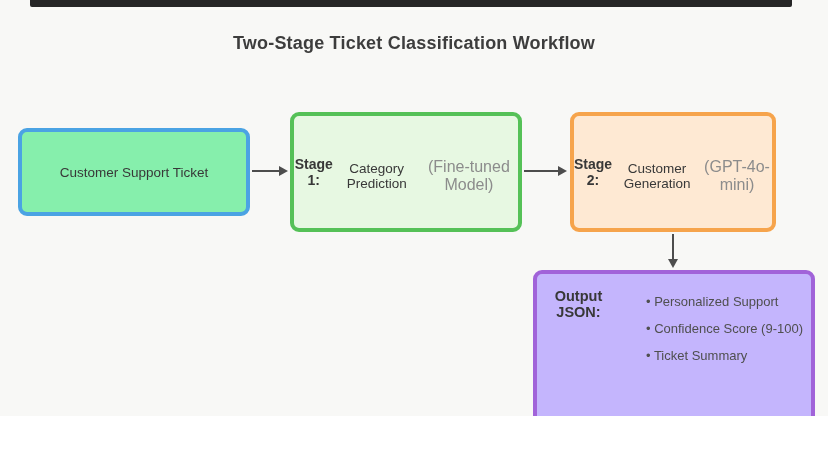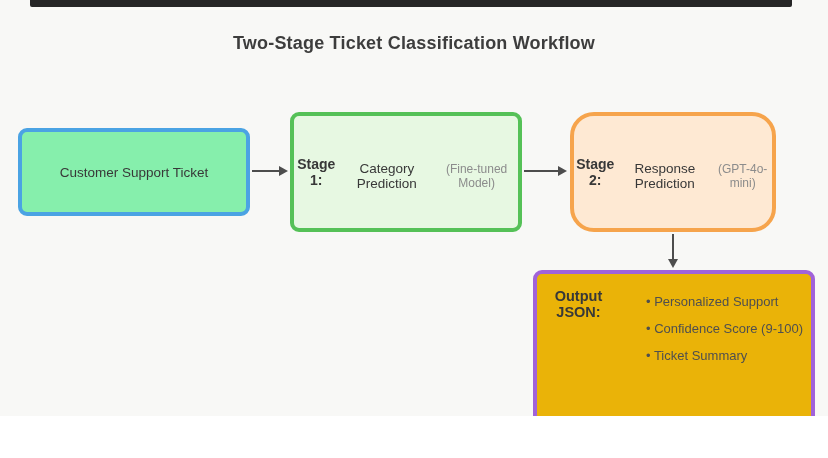--- a/index.html
+++ b/index.html
@@ -44,32 +44,32 @@
     border: 4px solid #ec4899;
     border-radius: 9px;
     display: flex;
     flex-direction: row;
     align-items: center;
     justify-content: center;
     background: #eee;
   }
   .node-ticket { left: 18px;  top: 128px; width: 232px; height: 88px; }
   .node-stage1 { left: 290px; top: 112px; width: 232px; height: 120px; }
-  .node-stage2 { left: 570px; top: 112px; width: 206px; height: 120px; border-radius: 24px; }
+  .node-stage2 { left: 570px; top: 112px; width: 206px; height: 120px; }
   .node-output {
     left: 533px; top: 270px; width: 282px; height: 167px;
     justify-content: flex-start;
     align-items: stretch;
     padding-top: 14px;
   }
 
   .node-heading  { font-size: 14px;  font-weight: 700; color: #383838; text-align: center; }
   .node-title    { font-size: 13.5px; color: #383838; margin-top: 8px; text-align: center; }
   .node-ticket .node-title { margin-top: 0; }
-  .node-subtitle { font-size: 12px; color: #8c8c8c; margin-top: 8px; text-align: center; }
+  .node-subtitle { font-size: 16px; color: #8c8c8c; margin-top: 8px; text-align: center; }
 
   .output-heading {
     font-size: 14.5px; font-weight: 700; color: #383838;
     text-align: center; margin-bottom: 9px;
   }
   .output-list { list-style: none; margin: 0; padding: 0 8px 0 26px; }
   .output-list li { font-size: 13px; color: #4f4f4f; line-height: 27px; white-space: nowrap; }
 
   .arrow-h {
     position: absolute;
@@ -122,27 +122,27 @@
   <div class="node node-stage1" style="background: rgb(231, 248, 226); border-color: rgb(85, 193, 87);">
     <div class="node-heading">Stage 1:</div>
     <div class="node-title">Category Prediction</div>
     <div class="node-subtitle">(Fine-tuned Model)</div>
   </div>
 
   <div class="arrow-h arrow-2"></div>
 
   <div class="node node-stage2" style="background: rgb(254, 233, 211); border-color: rgb(246, 164, 76);">
     <div class="node-heading">Stage 2:</div>
-    <div class="node-title">Response Prediction</div>
+    <div class="node-title">Customer Generation</div>
     <div class="node-subtitle">(GPT-4o-mini)</div>
   </div>
 
   <div class="arrow-v"></div>
 
-  <div class="node node-output" style="background: #eab308; border-color: rgb(161, 99, 217);">
+  <div class="node node-output" style="background: #c4b5fd; border-color: rgb(161, 99, 217);">
     <div class="output-heading">Output JSON:</div>
     <ul class="output-list">
       <li>• Personalized Support</li>
       <li>• Confidence Score (9-100)</li>
       <li>• Ticket Summary</li>
     </ul>
   </div>
 
   <div class="corner-notch" style="background: rgb(38, 38, 38);"></div>
 

